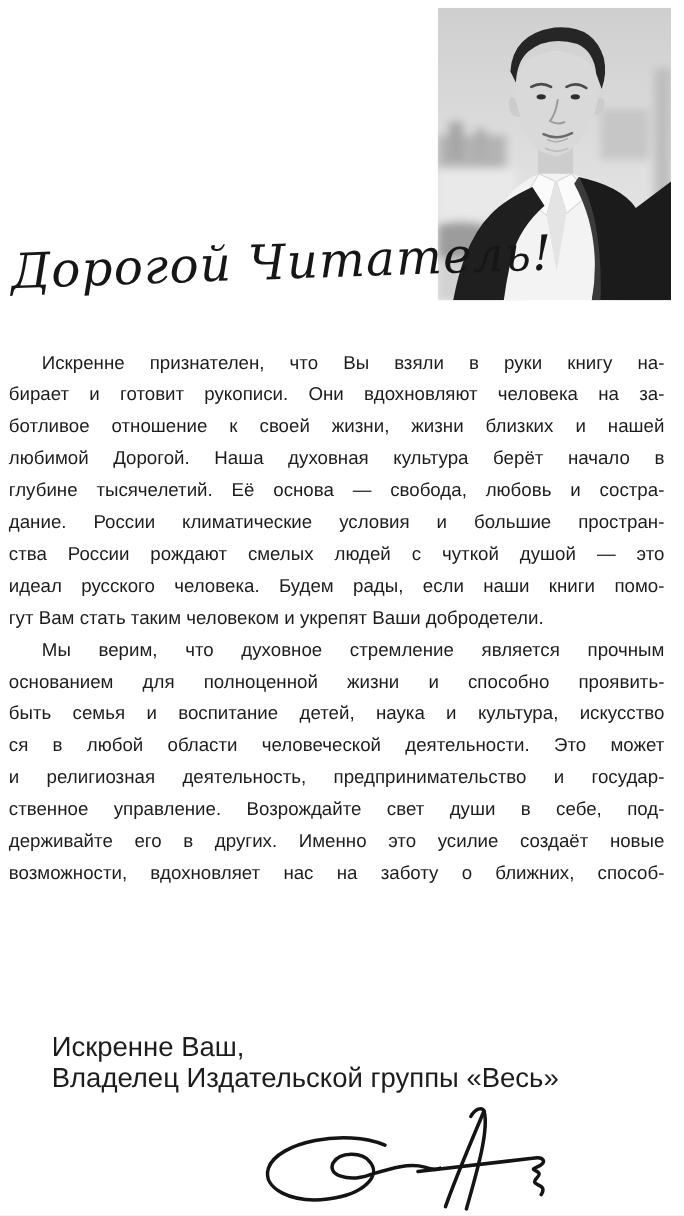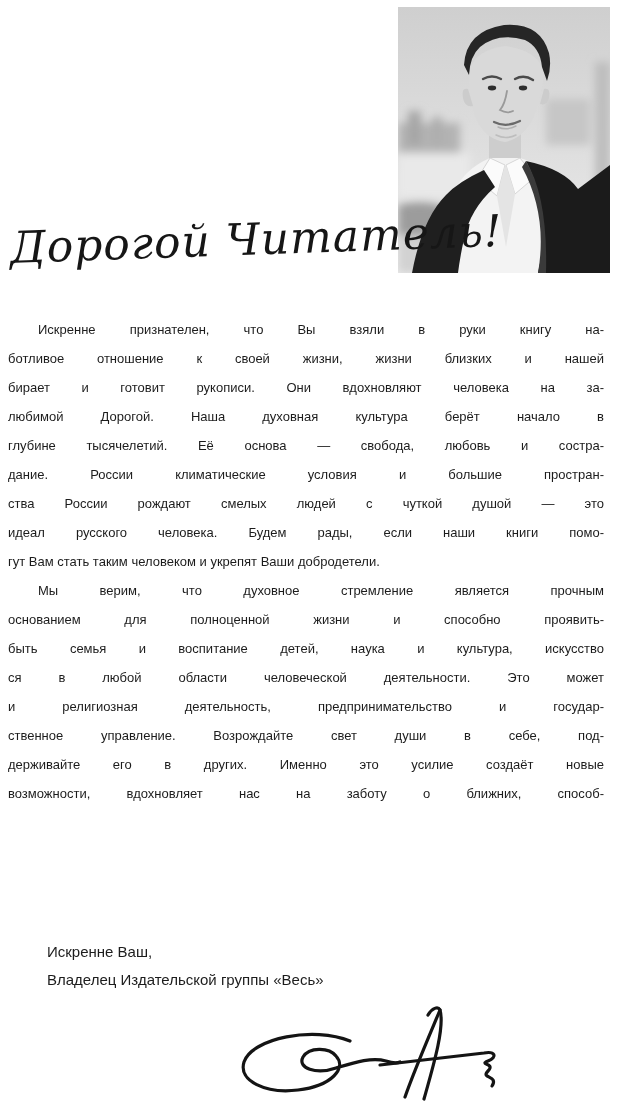--- a/index.html
+++ b/index.html
@@ -26,35 +26,35 @@
     line-height:100px;
     letter-spacing:1px;
     transform:rotate(-2deg);
     transform-origin:left center;
     white-space:nowrap;
     color:#161616;
   }
   
   .body-text{
     position:absolute;left:8px;top:315px;width:596px;
-    font-size:13px;
+    font-size:17px;
     line-height:29px;
   }
   .para{margin:0;}
   .line{
     text-align:justify;
     text-align-last:justify;
     white-space:normal;
   }
   .line.first{padding-left:30px;}
   .line.last{text-align-last:left;}
   
   .closing{
     position:absolute;left:47px;top:938px;
-    font-size:15px;
+    font-size:25px;
     line-height:28px;
   }
   
   .signature{
     position:absolute;left:232px;top:1000px;width:280px;height:102px;
   }
   .signature svg{display:block;width:100%;height:100%;}
 </style>
 </head>
 <body>
@@ -124,22 +124,22 @@
     </svg>
   </div>
 
   <div class="heading">Дорогой Читатель!</div>
 
   <div class="body-text">
       <div class="para">
         <div class="line first">Искренне признателен, что Вы взяли в руки книгу на-</div>
       </div>
       <div class="para">
+        <div class="line">бирает и готовит рукописи. Они вдохновляют человека на за-</div>
         <div class="line">ботливое отношение к своей жизни, жизни близких и нашей</div>
-        <div class="line">бирает и готовит рукописи. Они вдохновляют человека на за-</div>
         <div class="line">любимой Дорогой. Наша духовная культура берёт начало в</div>
         <div class="line">глубине тысячелетий. Её основа — свобода, любовь и состра-</div>
         <div class="line">дание. России климатические условия и большие простран-</div>
         <div class="line">ства России рождают смелых людей с чуткой душой — это</div>
         <div class="line">идеал русского человека. Будем рады, если наши книги помо-</div>
         <div class="line last">гут Вам стать таким человеком и укрепят Ваши добродетели.</div>
       </div>
       <div class="para">
         <div class="line first">Мы верим, что духовное стремление является прочным</div>
         <div class="line">основанием для полноценной жизни и способно проявить-</div>

